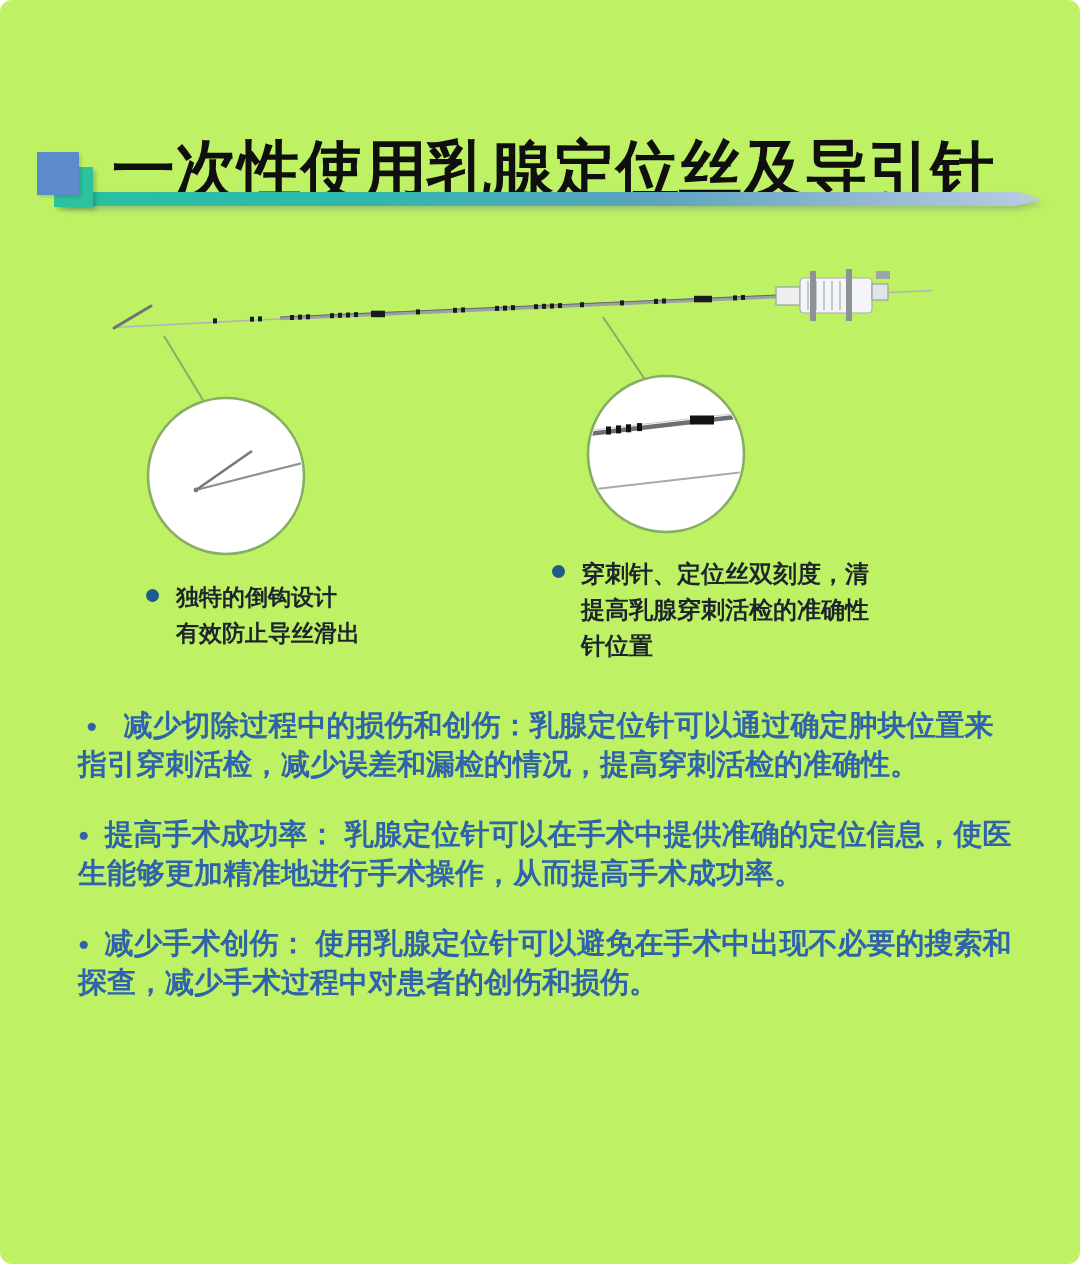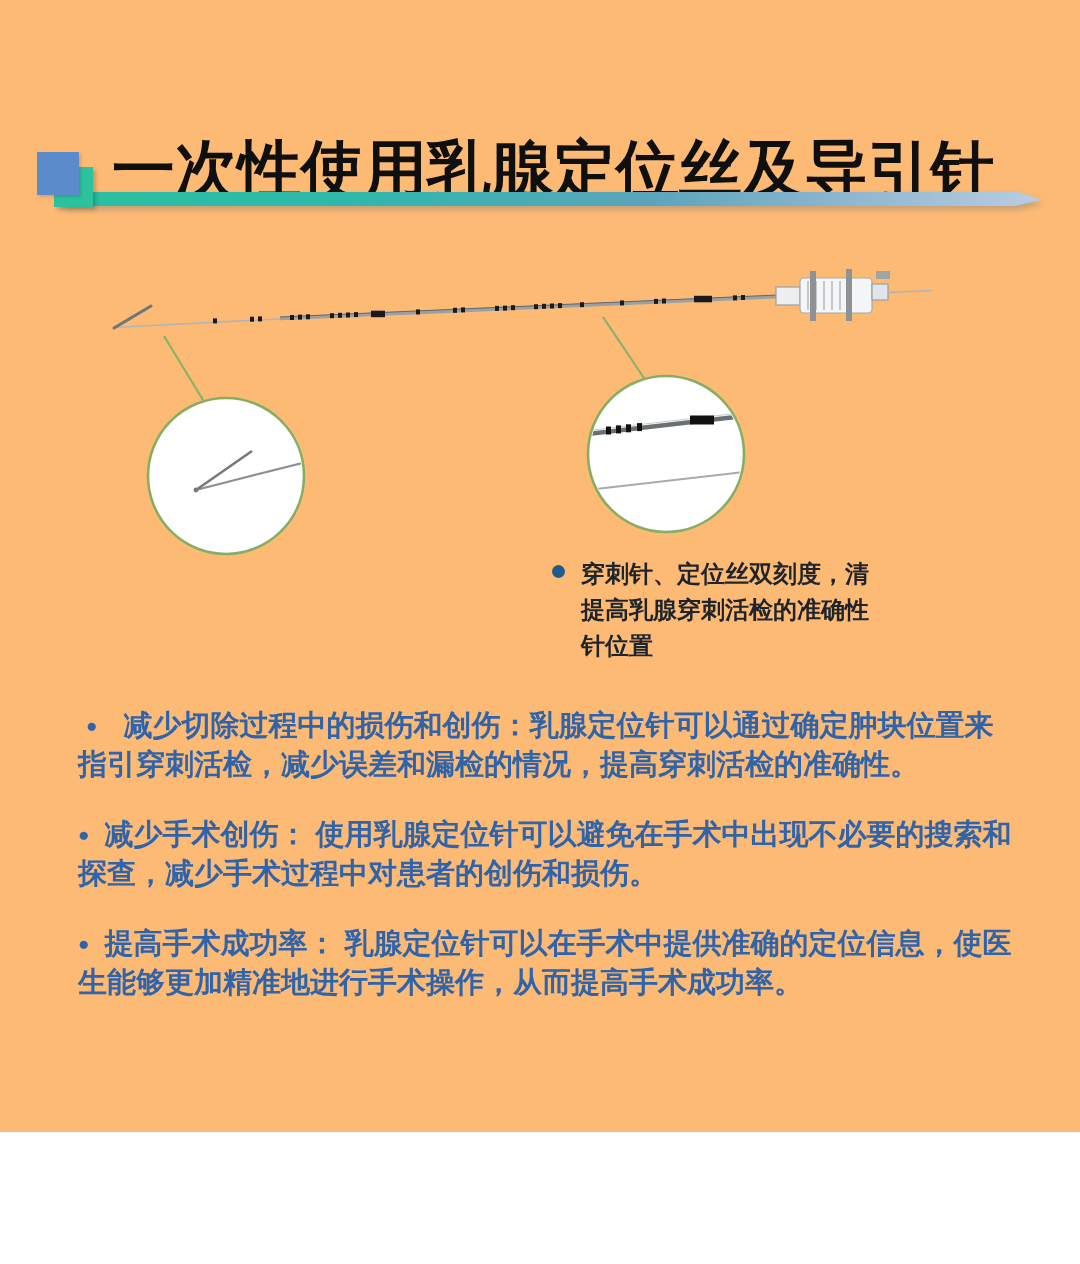--- a/index.html
+++ b/index.html
@@ -1,18 +1,18 @@
 <!DOCTYPE html>
 <html><head>
 <meta charset="utf-8">
 <style>
   html,body{margin:0;padding:0;background:#ffffff;}
   .canvas{
-    position:relative;width:1080px;height:1132px;background:#fdba74;
-    overflow:hidden;font-family:"Liberation Sans",sans-serif;
+    position:relative;width:1080px;height:1264px;background:#bef264;
+    overflow:hidden;font-family:"Liberation Sans",sans-serif;border-radius:12px;
   }
   
   .page-title{
     position:absolute;left:112px;top:88px;width:940px;
     font-size:63px;line-height:1.25;font-weight:900;color:#0f0f0f;
     letter-spacing:0px;white-space:nowrap;
   }
   .sq-blue{
     position:absolute;left:37px;top:152px;width:42px;height:43px;
     background:#5b8bcb;z-index:3;box-shadow:2px 2px 3px rgba(0,0,0,.15);
@@ -163,29 +163,36 @@
         <rect x="606" y="426.5" width="5" height="8" fill="#111"></rect>
         <rect x="616" y="425.4" width="5" height="8" fill="#111"></rect>
         <rect x="626" y="424.3" width="5" height="8" fill="#111"></rect>
         <rect x="637" y="423.1" width="5" height="8" fill="#111"></rect>
         <rect x="690" y="415.5" width="24" height="9" fill="#111"></rect>
         <line x1="596" y1="489" x2="744" y2="472" stroke="#a6abae" stroke-width="1.8"></line>
       </g>
     </g>
   </svg>
 
+  <div class="callout callout-left">
+    <span class="dot"></span>
+    <div>
+      <div class="cap-line">独特的倒钩设计</div>
+      <div class="cap-line">有效防止导丝滑出</div>
+    </div>
+  </div>
 
   <div class="callout callout-right">
     <span class="dot"></span>
     <div>
       <div class="cap-line">穿刺针、定位丝双刻度，清</div>
       <div class="cap-line">提高乳腺穿刺活检的准确性</div>
       <div class="cap-line">针位置</div>
     </div>
   </div>
 
   <div class="bullets">
     <p class="first"><span class="dot">●</span><span>减少切除过程中的损伤和创伤：乳腺定位针可以通过确定肿块位置来指引穿刺活检，减少误差和漏检的情况，提高穿刺活检的准确性。</span></p>
+    <p><span class="dot">●</span><span>提高手术成功率： 乳腺定位针可以在手术中提供准确的定位信息，使医生能够更加精准地进行手术操作，从而提高手术成功率。</span></p>
     <p><span class="dot">●</span><span>减少手术创伤： 使用乳腺定位针可以避免在手术中出现不必要的搜索和探查，减少手术过程中对患者的创伤和损伤。</span></p>
-    <p><span class="dot">●</span><span>提高手术成功率： 乳腺定位针可以在手术中提供准确的定位信息，使医生能够更加精准地进行手术操作，从而提高手术成功率。</span></p>
   </div>
 
 </div>
 
 </body></html>

